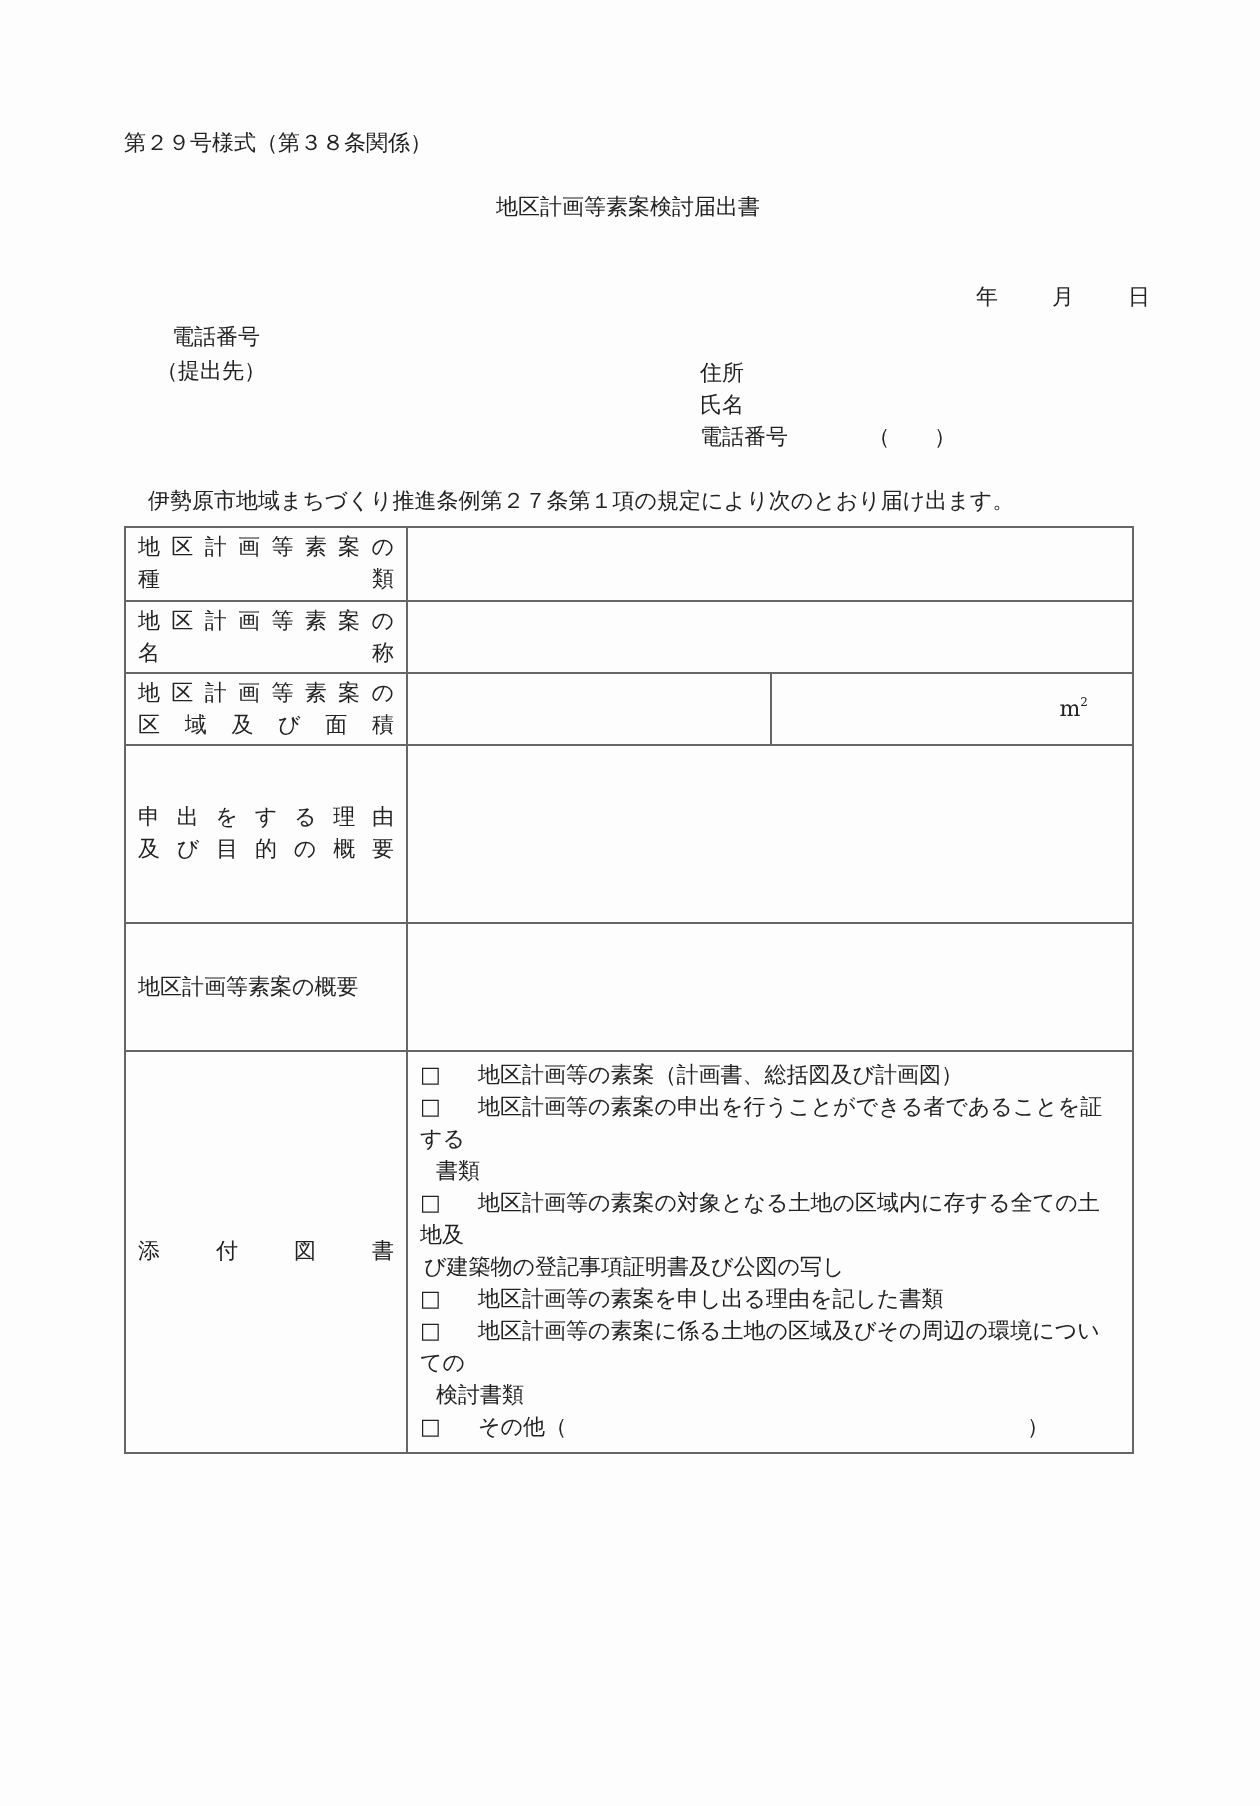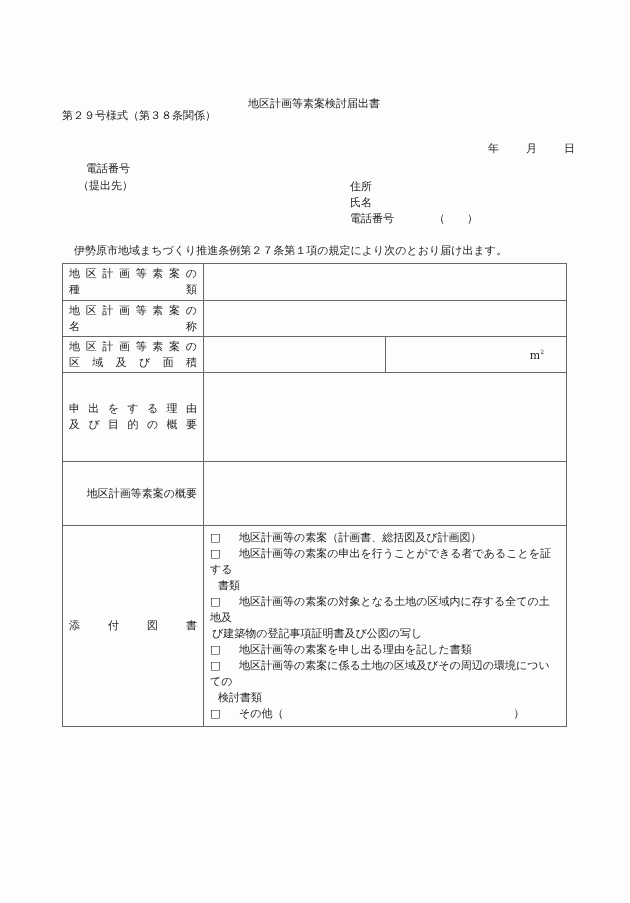--- a/index.html
+++ b/index.html
@@ -6,21 +6,21 @@
     body {
       width: 630px; height: 903px;
       background: #fdfdfd;
       position: relative;
       font-family: "DejaVu Serif", "Liberation Serif", serif;
       color: #222;
       font-size: 11px;
       overflow: hidden;
     }
     .abs { position: absolute; white-space: nowrap; line-height: 14px; }
-    #form-number { left: 62px; top: 65px; margin-top: 44px; }
+    #form-number { left: 62px; top: 65px; }
     #doc-title { left: 248px; top: 97px; }
     #date-line { left: 488px; top: 142px; }
     #date-line span { display: inline-block; }
     #recipient-label { left: 78px; top: 146px; margin-top: 33px; }
     #recipient-name { left: 86px; top: 162px; }
     #applicant { left: 350px; top: 179px; }
     #applicant div { line-height: 16px; }
     .phone-paren { display: inline-block; margin-left: 40px; }
     #intro-text { left: 74px; top: 244px; }
 
@@ -39,21 +39,21 @@
     .label-cell { width: 128px; padding: 0 6px !important; }
     .label-justify {
       display: flex; justify-content: space-between;
       line-height: 16px;
     }
     .label-plain { line-height: 16px; padding-left: 0; }
     .row1 td { height: 36px; }
     .row2 td { height: 35px; }
     .row3 td { height: 35px; }
     .row4 td { height: 88px; }
-    .row5 td { height: 63px; text-align: right; }
+    .row5 td { height: 63px; }
     .row6 td { height: 150px; }
     .area-unit { text-align: right; padding-right: 22px !important; }
     .area-left { width: 206px; }
     .att-list { padding: 4px 6px !important; vertical-align: top !important; }
     .att-item { line-height: 16px; }
     .att-item .box { display: inline-block; width: 18px; }
     .att-other-paren { display: inline-block; margin-left: 230px; }
     sup { font-size: 6px; vertical-align: 5px; }
   </style>
 </head>

